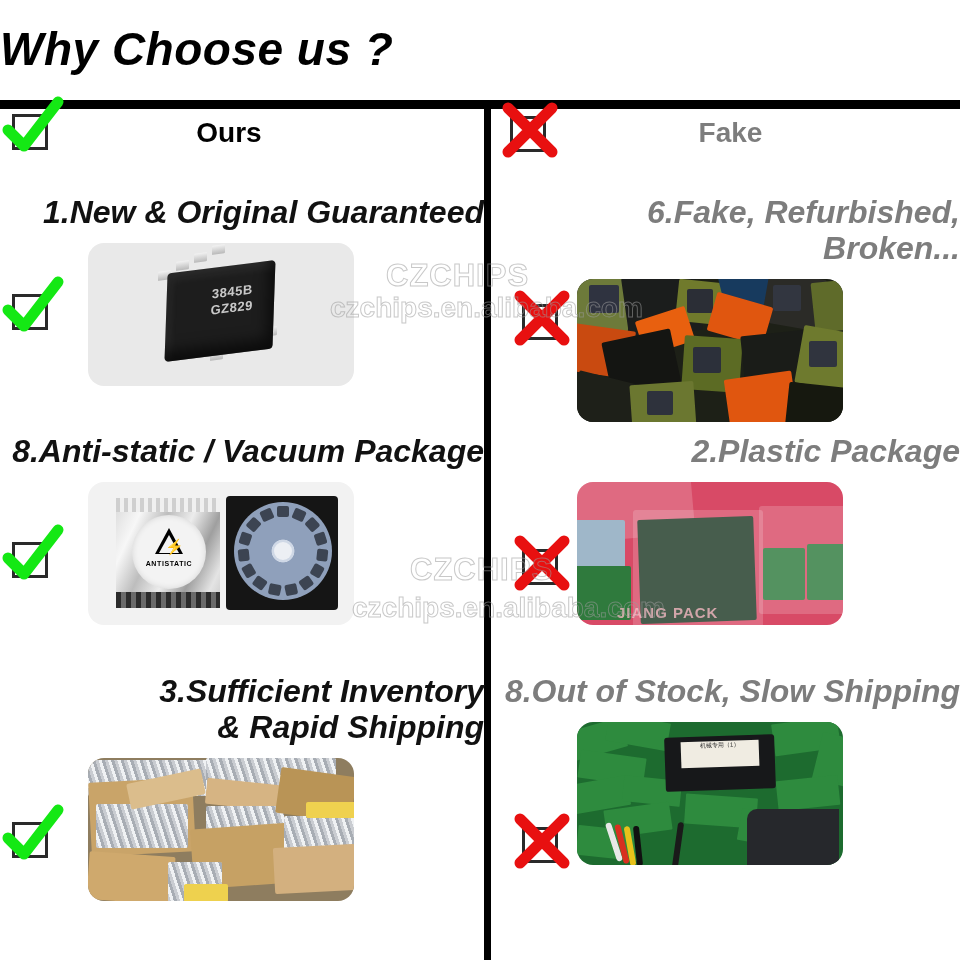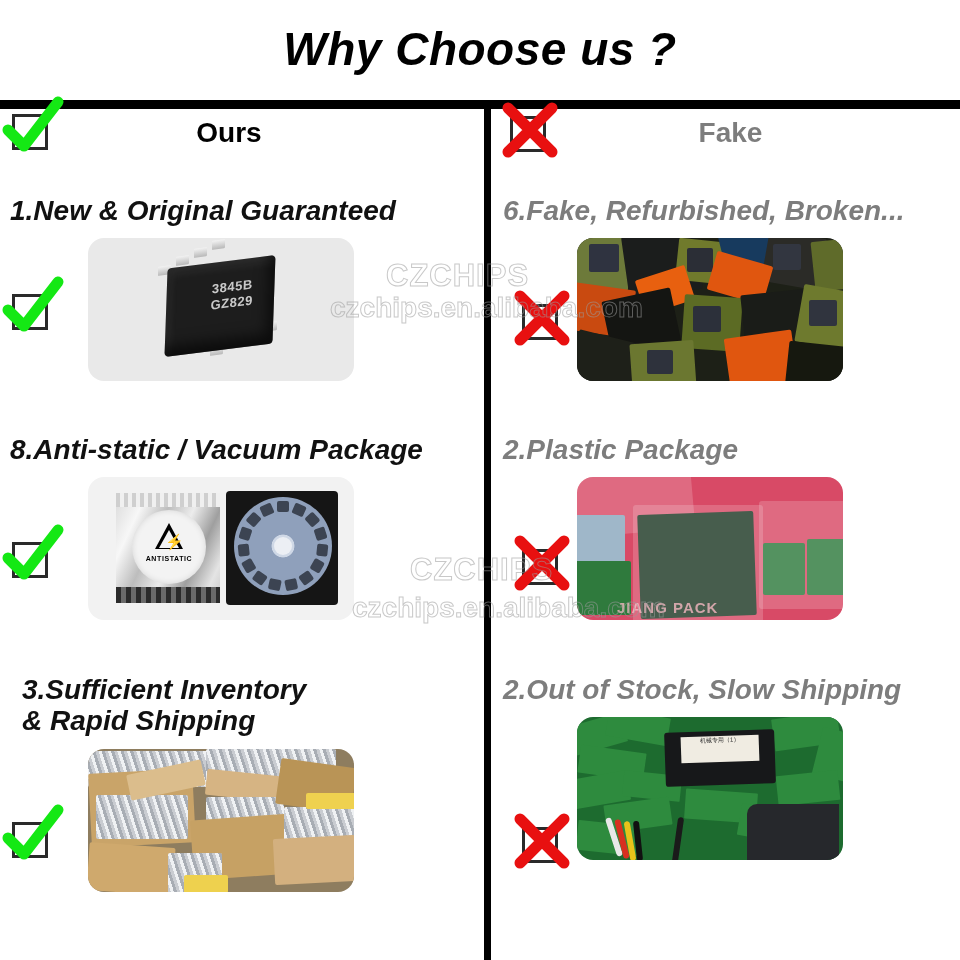--- a/index.html
+++ b/index.html
@@ -19,21 +19,20 @@
     height: 960px;
     background: #ffffff;
   }
 
   
   .title {
     position: absolute;
     top: 22px;
     left: 0;
     width: 960px;
-    text-align: center;
     font-size: 46px;
     font-weight: bold;
     font-style: italic;
     letter-spacing: 0.5px;
     color: #000000;
     font-family: "Liberation Sans", sans-serif;
   }
 
   
   .hrule {
@@ -76,22 +75,22 @@
   
   .row {
     position: absolute;
     width: 100%;
   }
   .row-1 { top: 86px; }
   .row-2 { top: 325px; }
   .row-3 { top: 565px; }
 
   .row-label {
-    text-align: left;
-    font-size: 28px;
+    text-align: right;
+    font-size: 32px;
     font-weight: bold;
     font-style: italic;
     line-height: 1.12;
     white-space: pre-line;
   }
   .col-left  .row-label { color: #111111; }
   .col-right .row-label { color: #7d7d7d; }
 
   .col-left  .row-1 .row-label,
   .col-left  .row-2 .row-label { padding-left: 10px; }
@@ -493,21 +492,21 @@
         <div class="pcb" style="left:62px; top:36px;width:116px;height:104px;transform:rotate(-2deg);"></div>
         <div class="film" style="left:56px;top:28px;width:130px;height:118px;"></div>
         <div class="pcb lite" style="left:186px;top:66px;width:42px;height:52px;"></div>
         <div class="pcb lite" style="left:230px;top:62px;width:42px;height:56px;"></div>
         <div class="film" style="left:182px;top:24px;width:96px;height:108px;"></div>
         <div class="wm">JIANG PACK</div>
       </div>
     </div>
 
     <div class="row row-3">
-      <div class="row-label">2.Out of Stock, Slow Shipping</div>
+      <div class="row-label">8.Out of Stock, Slow Shipping</div>
       <div class="photo ph-green">
         <div class="pcb" style="left:-6px;top:2px;  width:54px;height:30px;transform:rotate(-16deg);"></div>
         <div class="pcb" style="left:30px; top:-4px;width:62px;height:28px;transform:rotate(10deg);"></div>
         <div class="pcb" style="left:196px;top:-2px;width:66px;height:32px;transform:rotate(-8deg);"></div>
         <div class="pcb" style="left:240px;top:14px;width:40px;height:48px;transform:rotate(14deg);"></div>
         <div class="pcb" style="left:2px;  top:32px; width:66px;height:28px;transform:rotate(8deg);"></div>
         <div class="pcb" style="left:-8px; top:58px; width:60px;height:30px;transform:rotate(-10deg);"></div>
         <div class="pcb" style="left:46px; top:56px; width:58px;height:26px;transform:rotate(6deg);"></div>
         <div class="pcb" style="left:200px;top:56px; width:62px;height:30px;transform:rotate(-6deg);"></div>
         <div class="pcb" style="left:108px;top:74px; width:72px;height:30px;transform:rotate(4deg);"></div>

